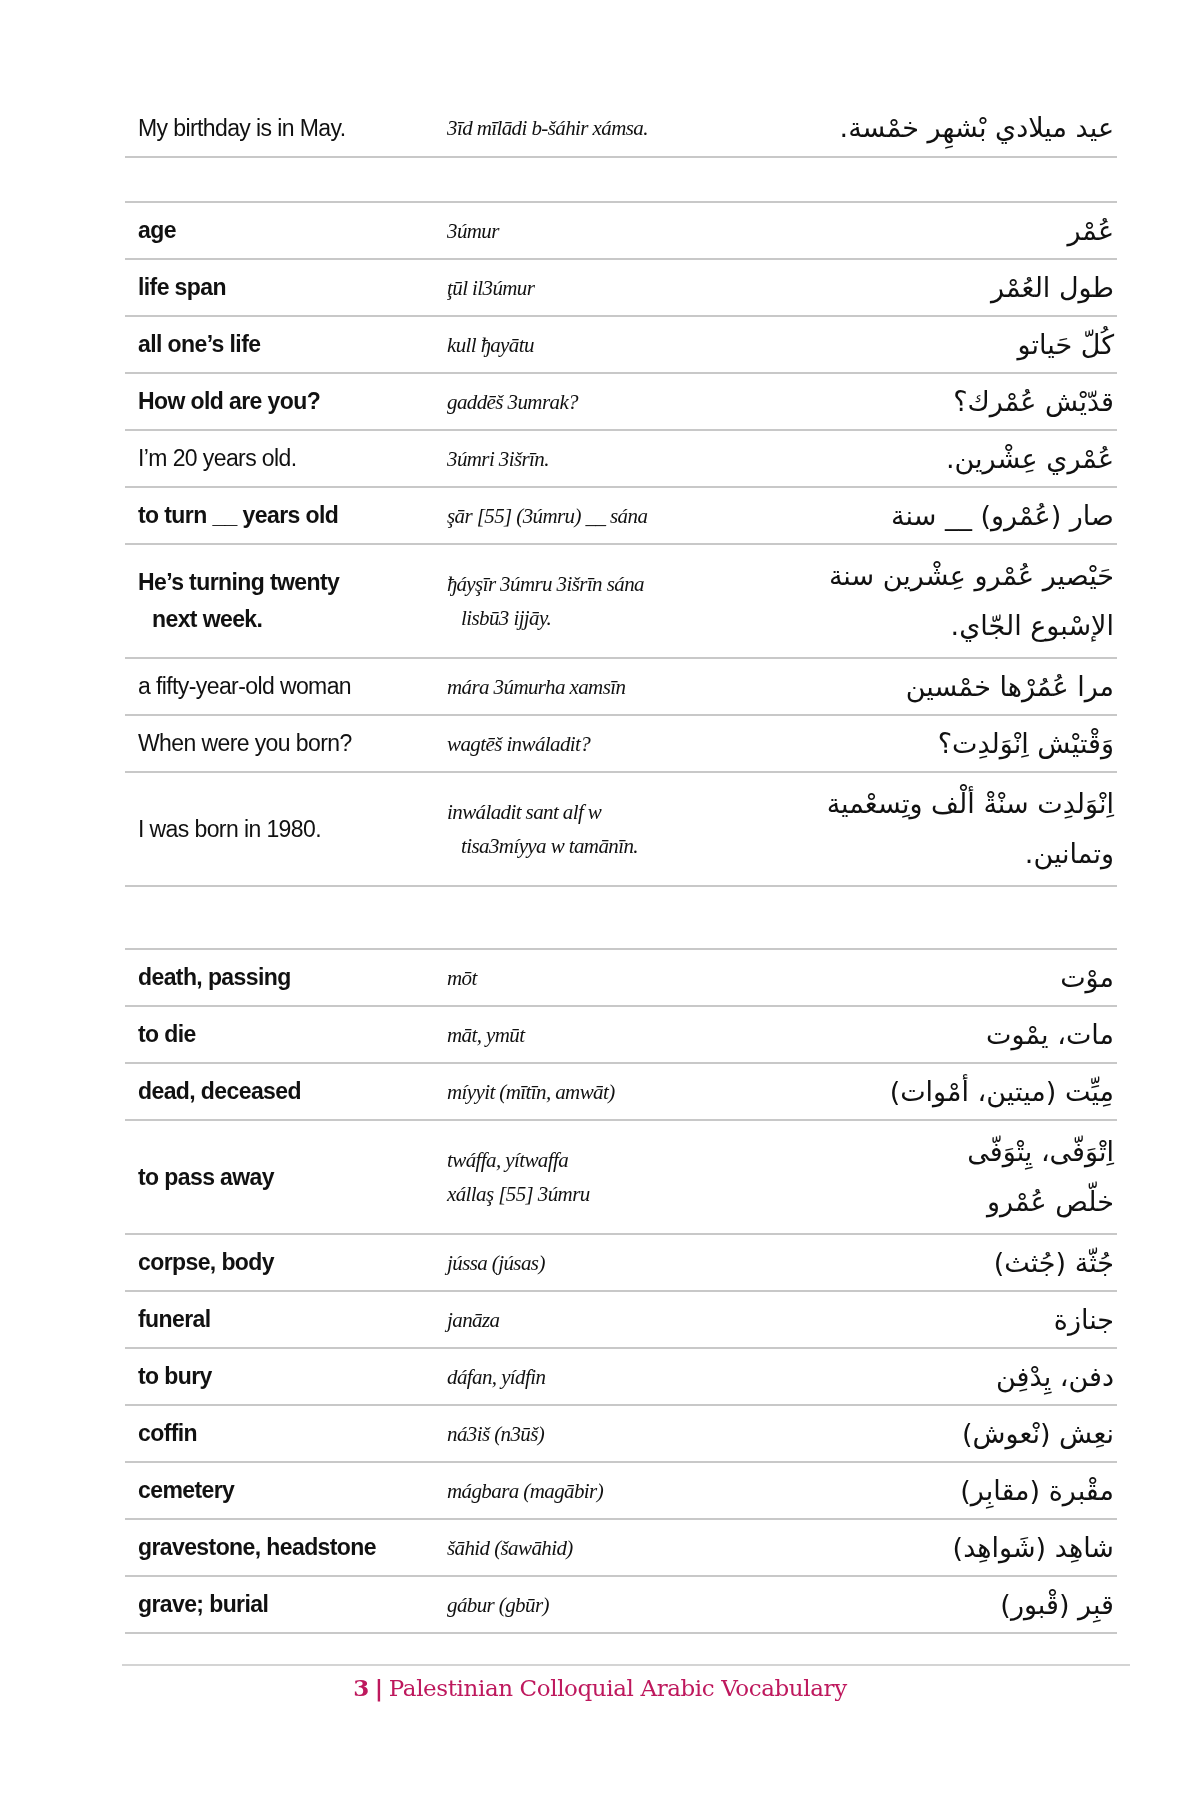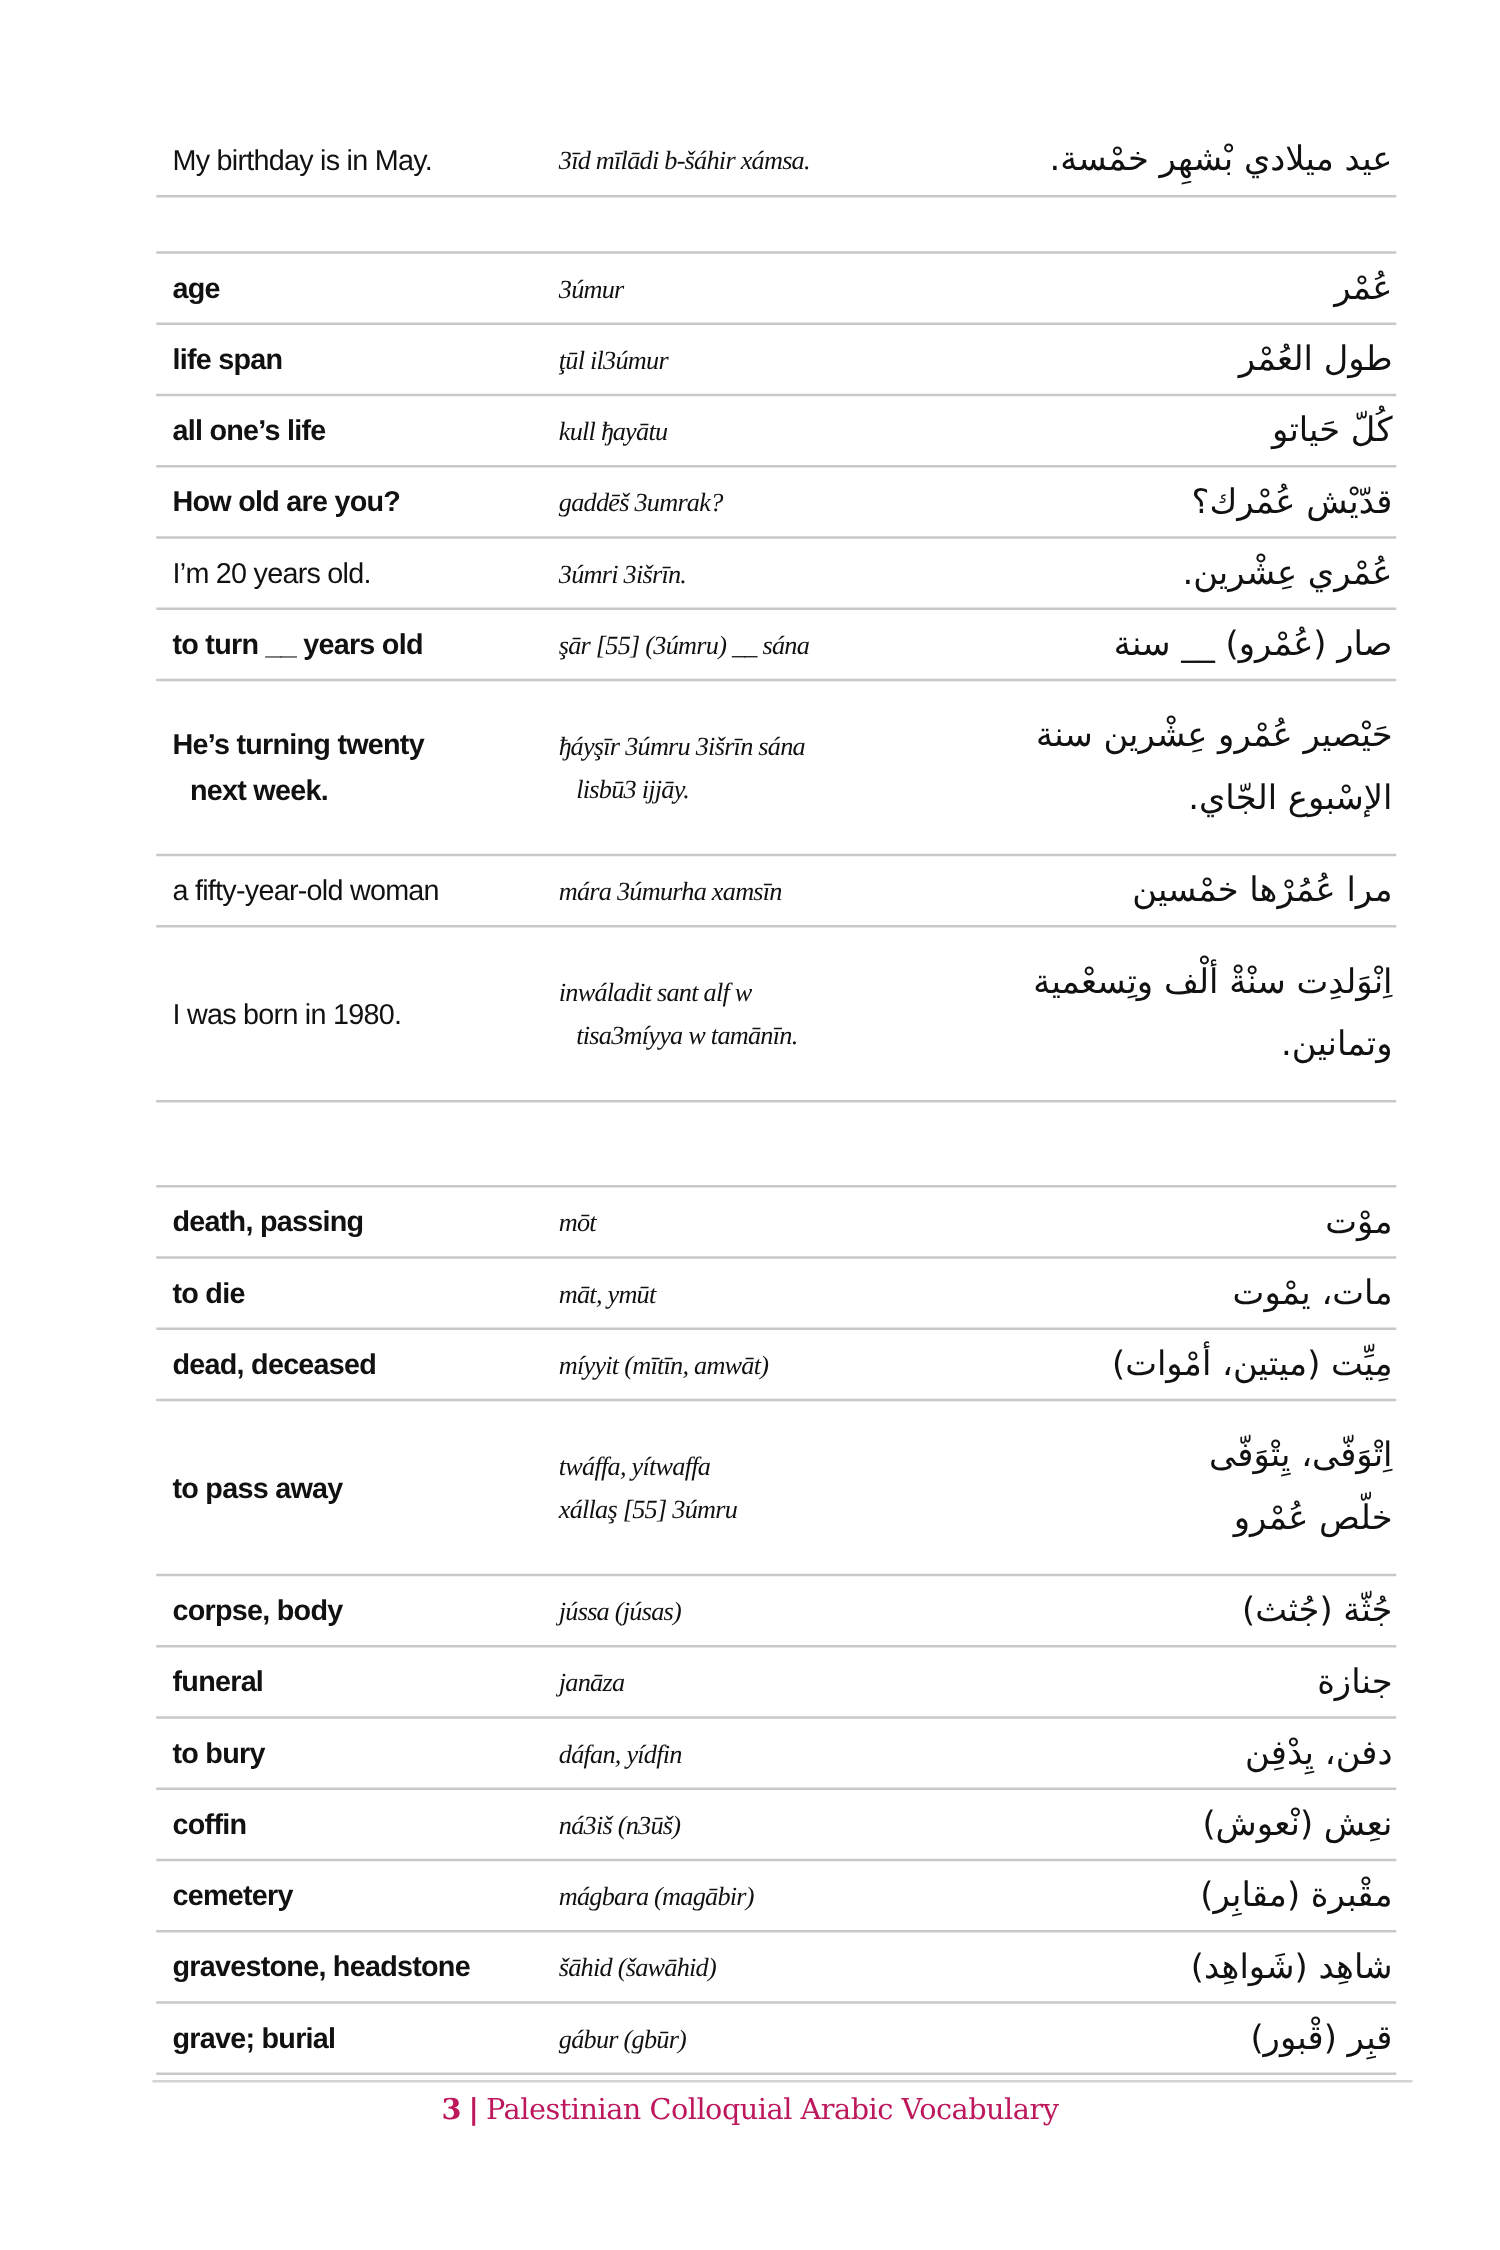--- a/index.html
+++ b/index.html
@@ -28,21 +28,21 @@
     line-height: 34px; letter-spacing: -0.6px;
   }
   .tr .line2 { padding-left: 14px; display: block; }
   .tr .line2b { display: block; }
   .ar {
     flex: 1; text-align: right; direction: rtl; padding-right: 3px;
     font-family: "DejaVu Sans", sans-serif; font-size: 27px; line-height: 50px;
   }
   .ar span { display: block; }
   .h57 { height: 57px; }
-  .h114 { height: 140px; }
+  .h114 { height: 114px; }
   .footer-rule {
     position: absolute; left: 122px; top: 1664px; width: 1008px; height: 0;
     border-top: 2px solid #d4d4d4;
   }
   .footer {
     position: absolute; left: 0; top: 1672px; width: 1200px; text-align: center;
     font-family: "DejaVu Serif", "Liberation Serif", serif; font-size: 23px;
     line-height: 32px; letter-spacing: -0.4px; color: #be185d;
   }
   .footer .num { font-weight: bold; }
@@ -132,20 +132,29 @@
       </div>
       <div class="row h57">
         <div class="en">a fifty-year-old woman</div>
         <div class="tr">
           <span class="line2b">mára 3úmurha xamsīn</span>
         </div>
         <div class="ar">
           <span>مرا عُمُرْها خمْسين</span>
         </div>
       </div>
+      <div class="row h57">
+        <div class="en">When were you born?</div>
+        <div class="tr">
+          <span class="line2b">wagtēš inwáladit?</span>
+        </div>
+        <div class="ar">
+          <span>وَقْتيْش اِنْوَلدِت؟</span>
+        </div>
+      </div>
       <div class="row h114">
         <div class="en">I was born in 1980.</div>
         <div class="tr">
           <span class="line2b">inwáladit sant alf w</span>
           <span class="line2">tisa3míyya w tamānīn.</span>
         </div>
         <div class="ar">
           <span>اِنْوَلدِت سنْةْ ألْف وتِسعْمية</span>
           <span>وتمانين.</span>
         </div>

